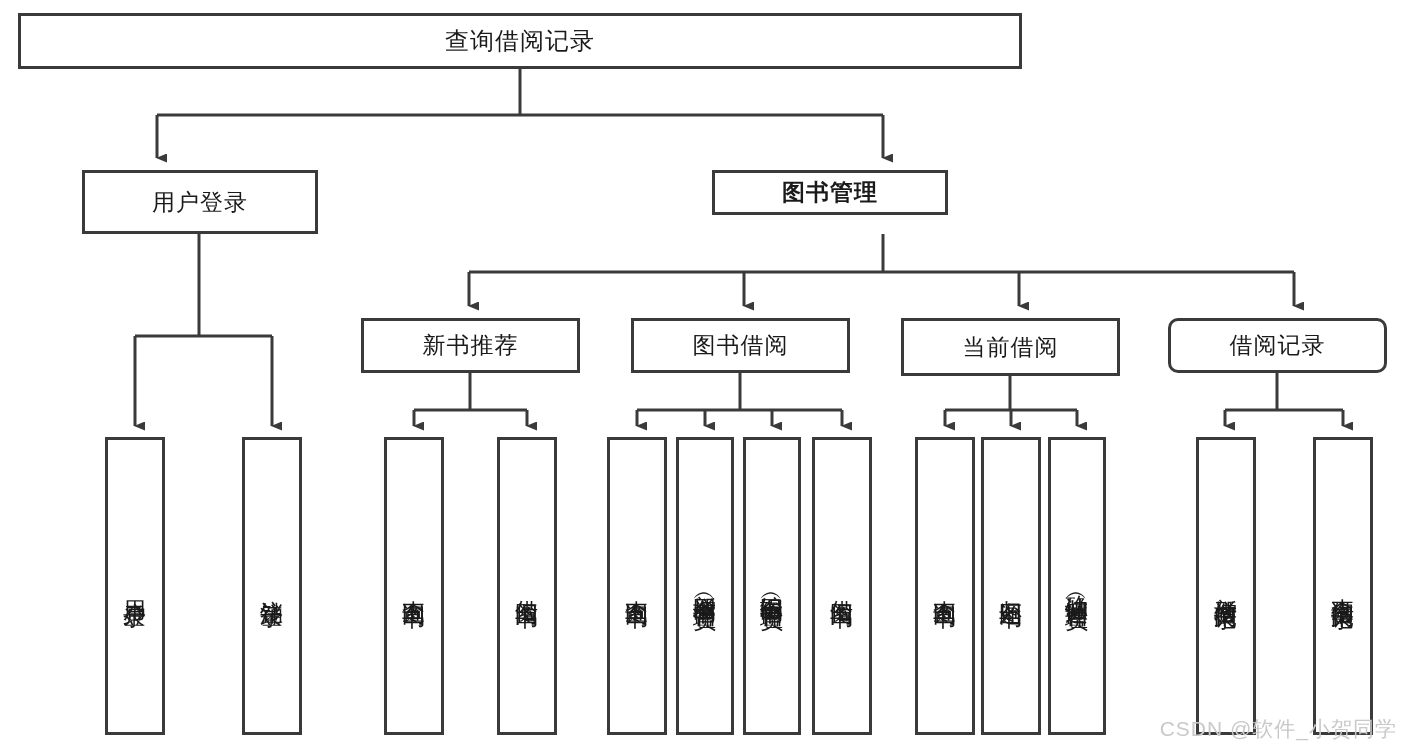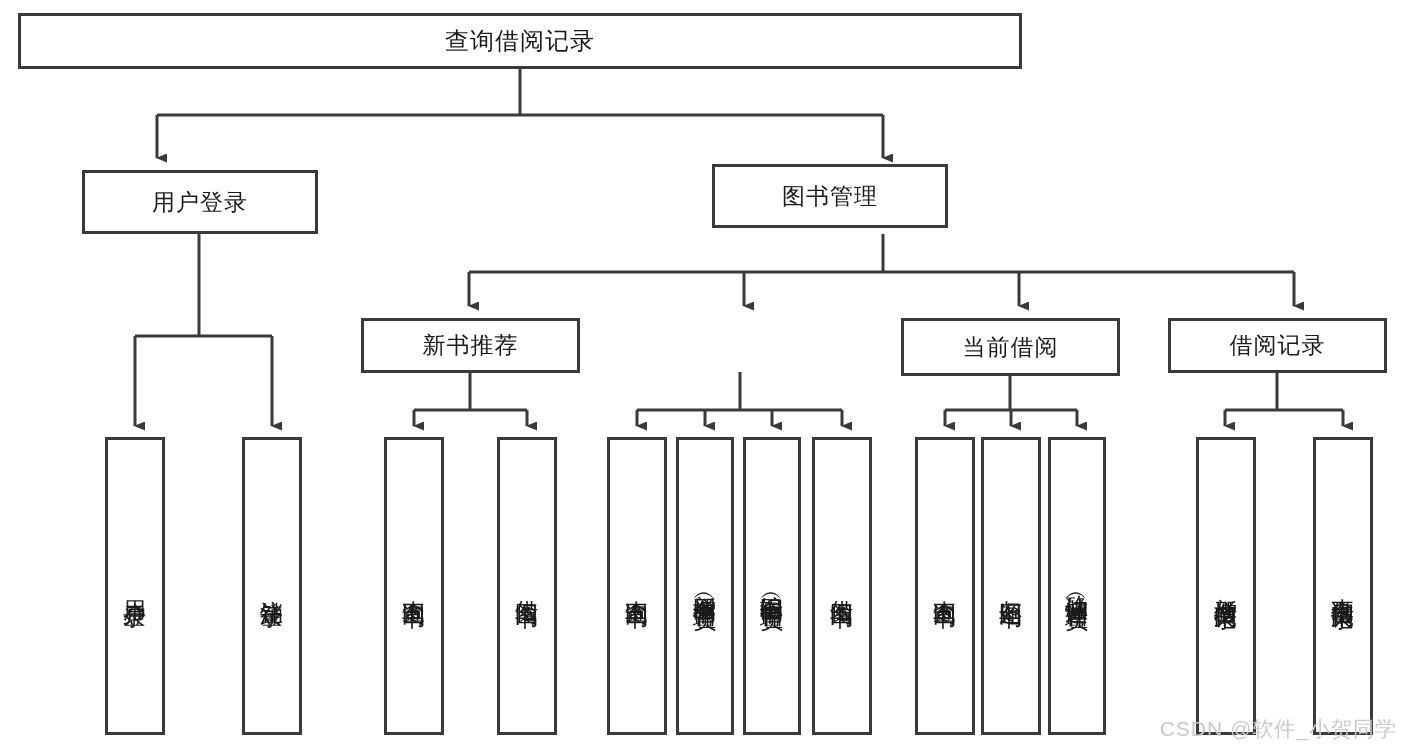--- a/index.html
+++ b/index.html
@@ -115,31 +115,34 @@
     </g>
   </svg>
 
   <div class="node root" style="left:18px;top:13px;width:1004px;height:56px;">
     <span class="label">查询借阅记录</span>
   </div>
 
   <div class="node" style="left:82px;top:170px;width:236px;height:64px;">
     <span class="label">用户登录</span>
   </div>
-  <div class="node" style="left:712px;top:164px;width:236px;height:64px;">
+  <div class="node" style="left:712px;top:170px;width:236px;height:45px;font-weight:bold;">
     <span class="label">图书管理</span>
   </div>
 
   <div class="node" style="left:361px;top:318px;width:219px;height:55px;">
     <span class="label">新书推荐</span>
   </div>
+  <div class="node" style="left:631px;top:318px;width:219px;height:55px;">
+    <span class="label">图书借阅</span>
+  </div>
   <div class="node" style="left:901px;top:318px;width:219px;height:58px;">
     <span class="label">当前借阅</span>
   </div>
-  <div class="node" style="left:1168px;top:318px;width:219px;height:55px;">
+  <div class="node" style="left:1168px;top:318px;width:219px;height:55px;border-radius:10px;">
     <span class="label">借阅记录</span>
   </div>
 
   <div class="node leaf" style="left:105px;top:437px;width:60px;height:298px;">
     <span class="label">用户登录</span>
   </div>
   <div class="node leaf" style="left:242px;top:437px;width:60px;height:298px;">
     <span class="label">注销登录</span>
   </div>
 

